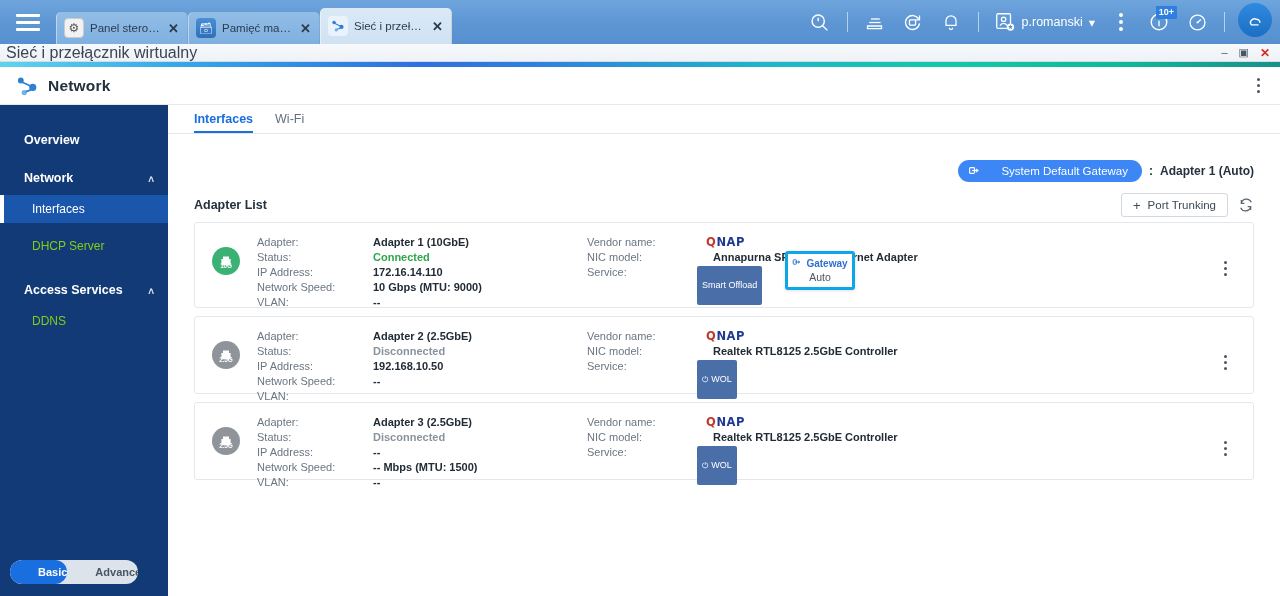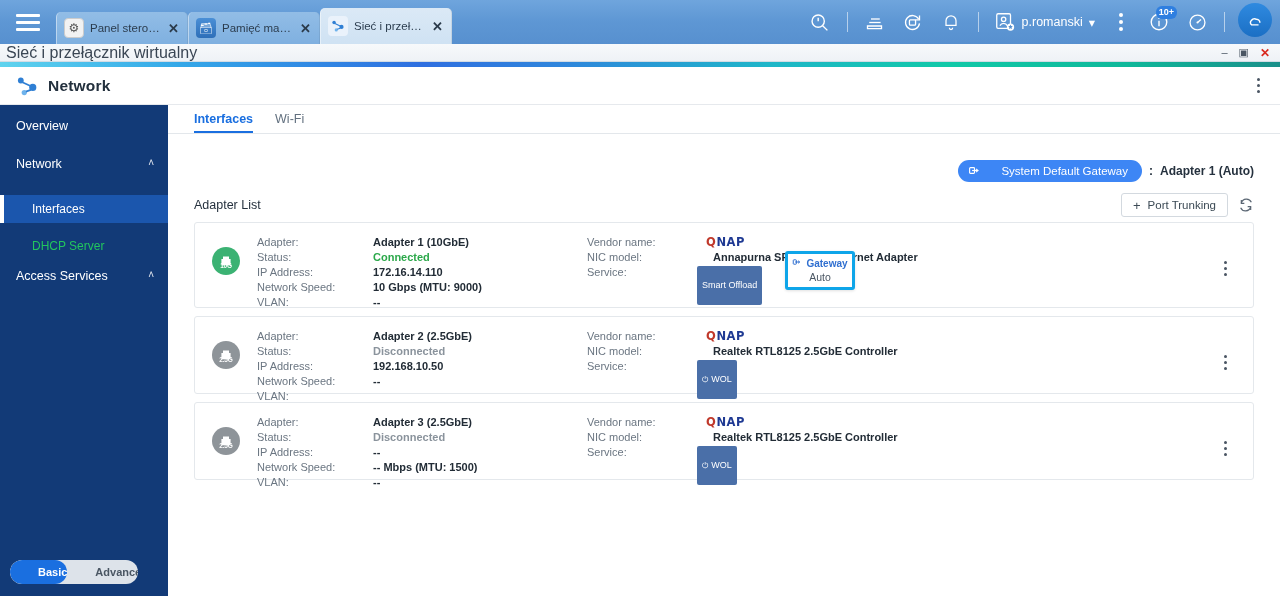--- a/index.html
+++ b/index.html
@@ -59,21 +59,21 @@
   .tray-btn {
     width: 36px; height: 36px; display: flex; align-items: center; justify-content: center;
     cursor: pointer; position: relative; color: #ffffff;
   }
   .tray-sep { width: 1px; height: 20px; background: rgba(255,255,255,.55); margin: 0 7px; }
   .user-chip { display: flex; align-items: center; gap: 6px; padding: 0 6px; cursor: pointer; color:#fff; }
   .user-name { font-size: 12.5px; color: #ffffff; white-space: nowrap; }
   .badge-10 {
     position: absolute; top: 2px; right: 0px;
     background: #2f7fe0; color: #fff; font-size: 9px; line-height: 1;
-    padding: 2px 3px; border-radius: 6px; font-weight: bold;
+    padding: 2px 3px; border-radius: 1px; font-weight: bold;
   }
   .cloud-btn {
     width: 34px; height: 34px; border-radius: 50%;
     background: linear-gradient(180deg,#2f8ae0,#1b6fc4);
     display: flex; align-items: center; justify-content: center;
     margin-left: 4px; margin-bottom: 4px; cursor: pointer;
   }
   .dots-v { display:flex; flex-direction:column; gap:3px; align-items:center; }
   .dots-v i { width:4px; height:4px; border-radius:50%; background:#fff; display:block; }
 
@@ -109,28 +109,28 @@
 
   
   .shell { position: absolute; top: 105px; left: 0; width: 1280px; height: 491px; display: flex; background:#fff; }
 
   
   .sidebar {
     width: 168px; flex: 0 0 168px; background: #123a77; position: relative;
     padding-top: 14px;
   }
   .nav-group {
-    height: 28px; display: flex; align-items: flex-start;
-    padding: 0 14px 0 16px; color: #ffffff; font-size: 12.5px; font-weight: normal;
+    height: 28px; display: flex; align-items: flex-end;
+    padding: 0 14px 0 24px; color: #ffffff; font-size: 12.5px; font-weight: bold;
     cursor: pointer; margin-bottom: 10px;
   }
   .nav-group .chev { margin-left: auto; font-size: 10px; opacity: .9; }
   .nav-item {
     height: 28px; display: flex; align-items: center;
-    padding: 0 14px 0 32px; color: #22c55e; font-size: 12px;
+    padding: 0 14px 0 32px; color: #84cc16; font-size: 12px;
     cursor: pointer; margin-bottom: 9px; position: relative;
   }
   .nav-item.active { background: #1b56ad; color: #ffffff; }
   .nav-item.active::before {
     content: ""; position: absolute; left: 0; top: 0; width: 4px; height: 100%; background: #ffffff;
   }
   .mode-toggle {
     position: absolute; left: 10px; bottom: 12px;
     display: flex; background: #dde3ea; border-radius: 13px; padding: 0; overflow: hidden;
     width: 128px; height: 24px;
@@ -161,21 +161,21 @@
     background: #3d86f5; color: #ffffff; border-radius: 13px;
     height: 22px; display: flex; align-items: center; gap: 20px;
     padding: 0 14px 0 10px; font-size: 11.5px; cursor: pointer;
   }
   .gw-colon { font-size: 12px; color: #25313e; font-weight: bold; }
   .gw-val { font-size: 12px; color: #25313e; font-weight: bold; }
 
   .list-head {
     display: flex; align-items: center; padding: 0 26px; margin-top: 10px; height: 26px;
   }
-  .list-title { font-size: 12.5px; font-weight: normal; color: #25313e; }
+  .list-title { font-size: 12.5px; font-weight: bold; color: #25313e; }
   .list-actions { margin-left: auto; display: flex; align-items: center; gap: 10px; }
   .btn-outline {
     height: 24px; border: 1px solid #d3d9df; border-radius: 3px; background: #fff;
     display: flex; align-items: center; gap: 7px; padding: 0 11px;
     font-size: 11.5px; color: #3c4а55; color: #3c4a55; cursor: pointer;
   }
   .btn-outline .plus { font-size: 13px; color: #3c4a55; line-height: 1; }
   .refresh-btn { cursor: pointer; display: flex; align-items: center; color: #5a6673; }
 
   .cards { padding: 4px 26px 0 26px; display: flex; flex-direction: column; gap: 8px; }
@@ -385,20 +385,23 @@
     <div class="nav-item active">
       <span>Interfaces</span>
     </div>
     <div class="nav-item">
       <span>DHCP Server</span>
     </div>
     <div class="nav-group">
       <span>Access Services</span>
       <span class="chev">˄</span>
     </div>
+    <div class="nav-item">
+      <span>DDNS</span>
+    </div>
 
     <div class="mode-toggle">
       <div class="on">Basic</div>
       <div>Advanced</div>
     </div>
   </div>
 
   <div class="main">
 
     <div class="tabrow">

